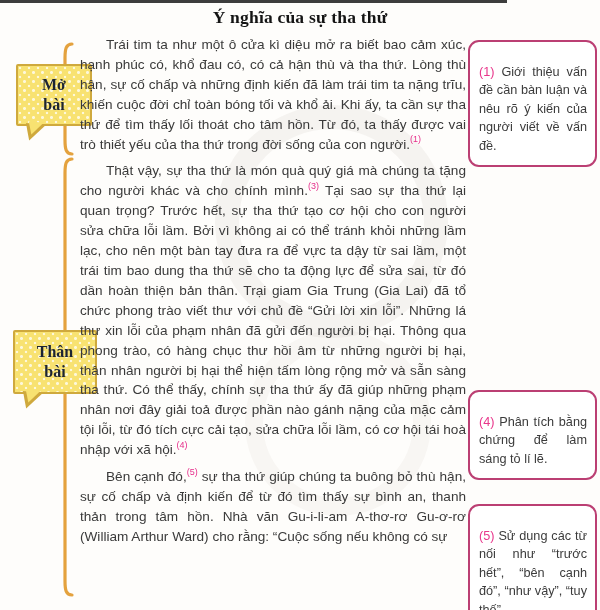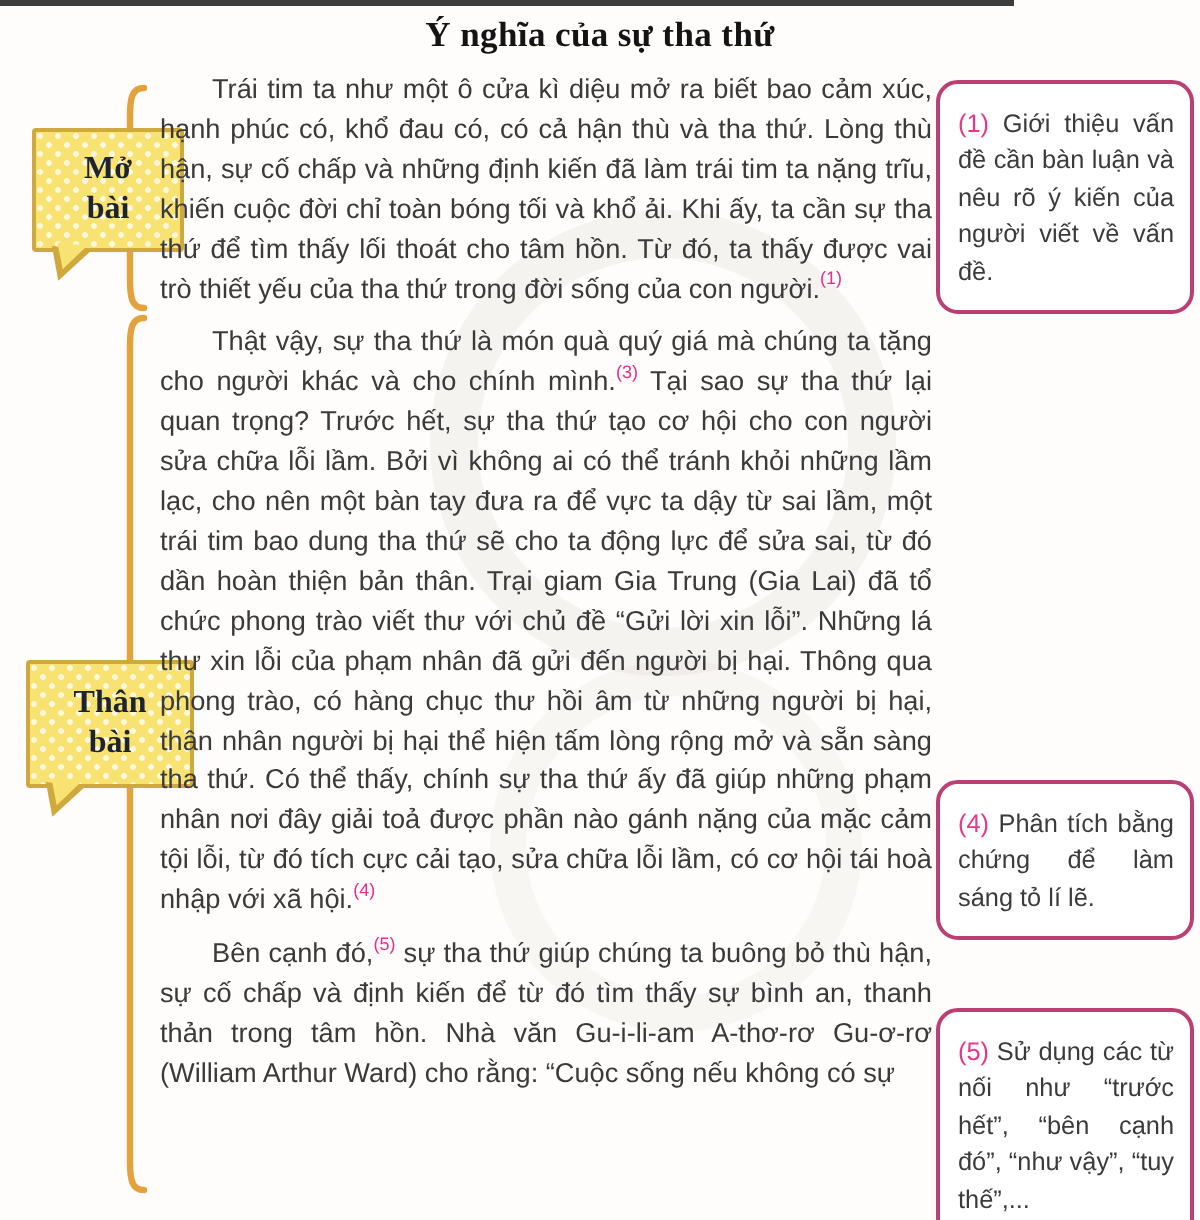--- a/index.html
+++ b/index.html
@@ -62,21 +62,21 @@
   .essay p { margin:0 0 7px 0; text-indent:26px; }
   sup.marker {
     color:#e62e8b; font-size:9px; line-height:0; font-weight:normal;
     position:relative; top:-1px;
   }
 
   
   .note {
     position:absolute; left:468px; width:129px; box-sizing:border-box;
     background:#ffffff; border:2px solid #bb3f73; border-radius:11px;
-    padding:11px 8px 10px 9px;
+    padding:21px 8px 10px 9px;
     font-size:12.7px; line-height:18.4px; color:#3b3b3b;
     text-align:justify; text-justify:inter-word;
   }
   .note .note-num { color:#e8368b; }
   .note-1 { top:40px;  }
   .note-2 { top:159px; }
   .note-3 { top:262px; }
   .note-4 { top:390px; }
   .note-5 { top:504px; }
 </style>

